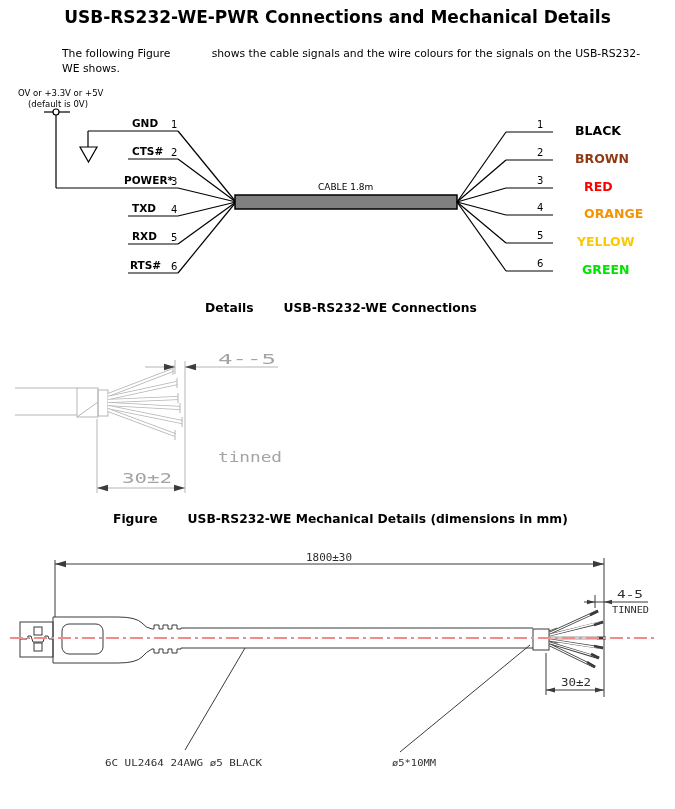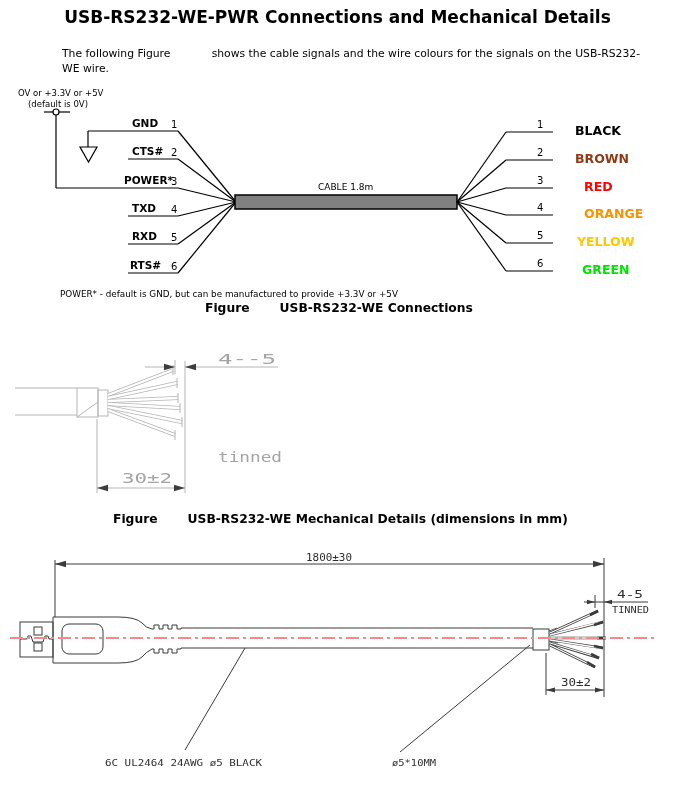--- a/index.html
+++ b/index.html
@@ -32,21 +32,21 @@
   .cad3s{font:9.5px "DejaVu Sans Mono",monospace;fill:#2e2e2e;}
   .arr3{fill:#3b3b3b;stroke:none;}
 </style>
 </head>
 <body>
 
 <div class="page">
 
   <div class="title">USB-RS232-WE-PWR Connections and Mechanical Details</div>
 
-  <div class="intro"><span>The following Figure            shows the cable signals and the wire colours for the signals on the USB-RS232-</span><br><span>WE wire.</span></div>
+  <div class="intro"><span>The following Figure            shows the cable signals and the wire colours for the signals on the USB-RS232-</span><br><span>WE shows.</span></div>
 
   <svg style="top:85px" width="675" height="205" viewBox="0 0 675 205">
 
     <text class="f1small" x="18" y="11">OV or +3.3V or +5V</text>
     <text class="f1small" x="28" y="22">(default is 0V)</text>
     <line class="f1line" x1="44" y1="27" x2="70" y2="27"></line>
     <circle cx="56" cy="27" r="3" fill="#fff" stroke="#000" stroke-width="1.2"></circle>
     <line class="f1line" x1="56" y1="30" x2="56" y2="103"></line>
 
     <line class="f1line" x1="88" y1="46" x2="88" y2="62"></line>
@@ -108,22 +108,21 @@
     <text class="f1num" x="537" y="182">6</text>
 
     <text class="colour" x="575" y="50" fill="#000000">BLACK</text>
     <text class="colour" x="575" y="78" fill="#8f3a15">BROWN</text>
     <text class="colour" x="584" y="106" fill="#ff0000">RED</text>
     <text class="colour" x="584" y="133" fill="#f59300">ORANGE</text>
     <text class="colour" x="577" y="161" fill="#fec800">YELLOW</text>
     <text class="colour" x="582" y="189" fill="#00e400">GREEN</text>
   </svg>
 
-  <div class="note">POWER* - default is GND, but can be manufactured to provide +3.3V or +5V</div>
-  <div class="caption cap1">Figure       USB-RS232-WE Connections</div>
+  <div class="caption cap1">Details       USB-RS232-WE Connections</div>
 
   <svg style="top:345px" width="675" height="155" viewBox="0 0 675 155">
 
     <line class="g2" x1="15" y1="43" x2="77" y2="43"></line>
     <line class="g2" x1="15" y1="70" x2="77" y2="70"></line>
     <rect class="g2" x="77" y="43" width="21" height="29"></rect>
     <line class="g2" x1="77" y1="72" x2="98" y2="57"></line>
     <rect class="g2" x="98" y="45" width="10" height="26"></rect>
 
     <g>

